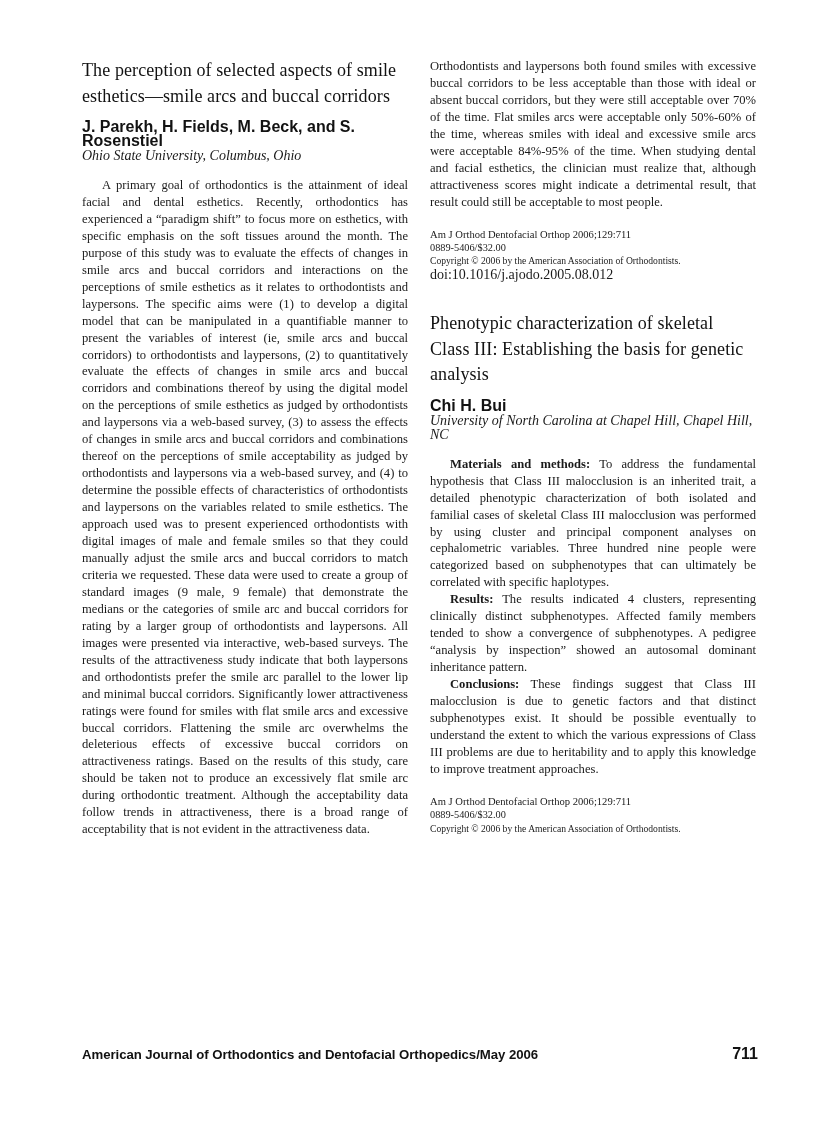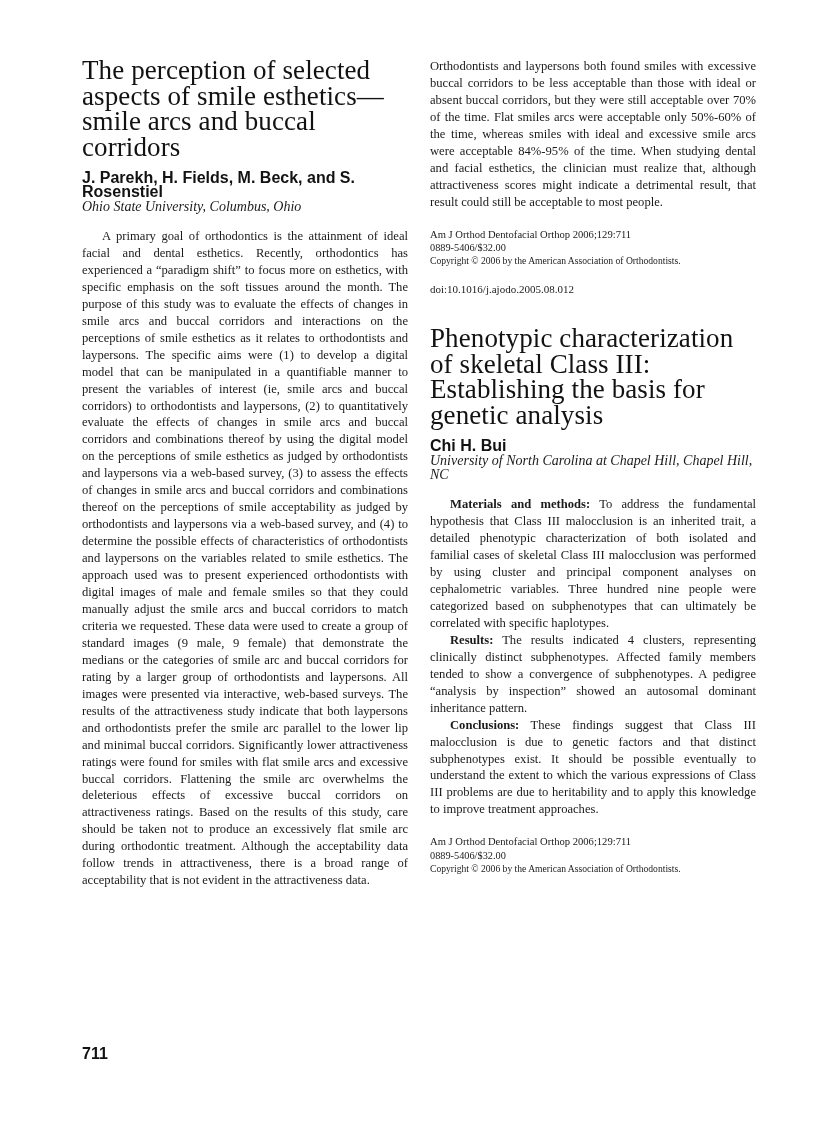--- a/index.html
+++ b/index.html
@@ -33,21 +33,21 @@
     flex-direction: row;
     gap: 22px;
   }
   .col {
     width: 326px;
   }
 
   
   .art-title {
     font-family: "Liberation Serif", serif;
-    font-size: 27px;
+    font-size: 18px;
     line-height: 25.5px;
     font-weight: 400;
     color: #121212;
     margin: 0 0 11px 0;
     letter-spacing: 0.1px;
   }
 
   .authors {
     font-family: "Liberation Sans", sans-serif;
     font-size: 16px;
@@ -87,21 +87,21 @@
   
   .cite {
     margin-top: 17px;
     font-family: "Liberation Serif", serif;
     color: #1a1a1a;
   }
   .cite div { line-height: 13.4px; }
   .cite .c1 { font-size: 10.6px; }
   .cite .c2 { font-size: 10.3px; }
   .cite .c3 { font-size: 9.6px; }
-  .cite .c4 { font-size: 11px; margin-top: 15px; }
+  .cite .c4 { font-size: 14px; }
 
   .gap-after-cite { height: 30px; }
 
   
   .page-footer {
     position: absolute;
     left: 82px;
     top: 1045px;
     width: 676px;
     display: flex;
@@ -177,16 +177,17 @@
       <div class="cite">
         <div class="c1">Am J Orthod Dentofacial Orthop 2006;129:711</div>
         <div class="c2">0889-5406/$32.00</div>
         <div class="c3">Copyright © 2006 by the American Association of Orthodontists.</div>
       </div>
 
     </div>
   </div>
 
   <div class="page-footer">
+    <div class="footer-journal">American Journal of Orthodontics and Dentofacial Orthopedics/May 2006</div>
     <div class="footer-page">711</div>
   </div>
 
 </div>
 
 </body></html>

